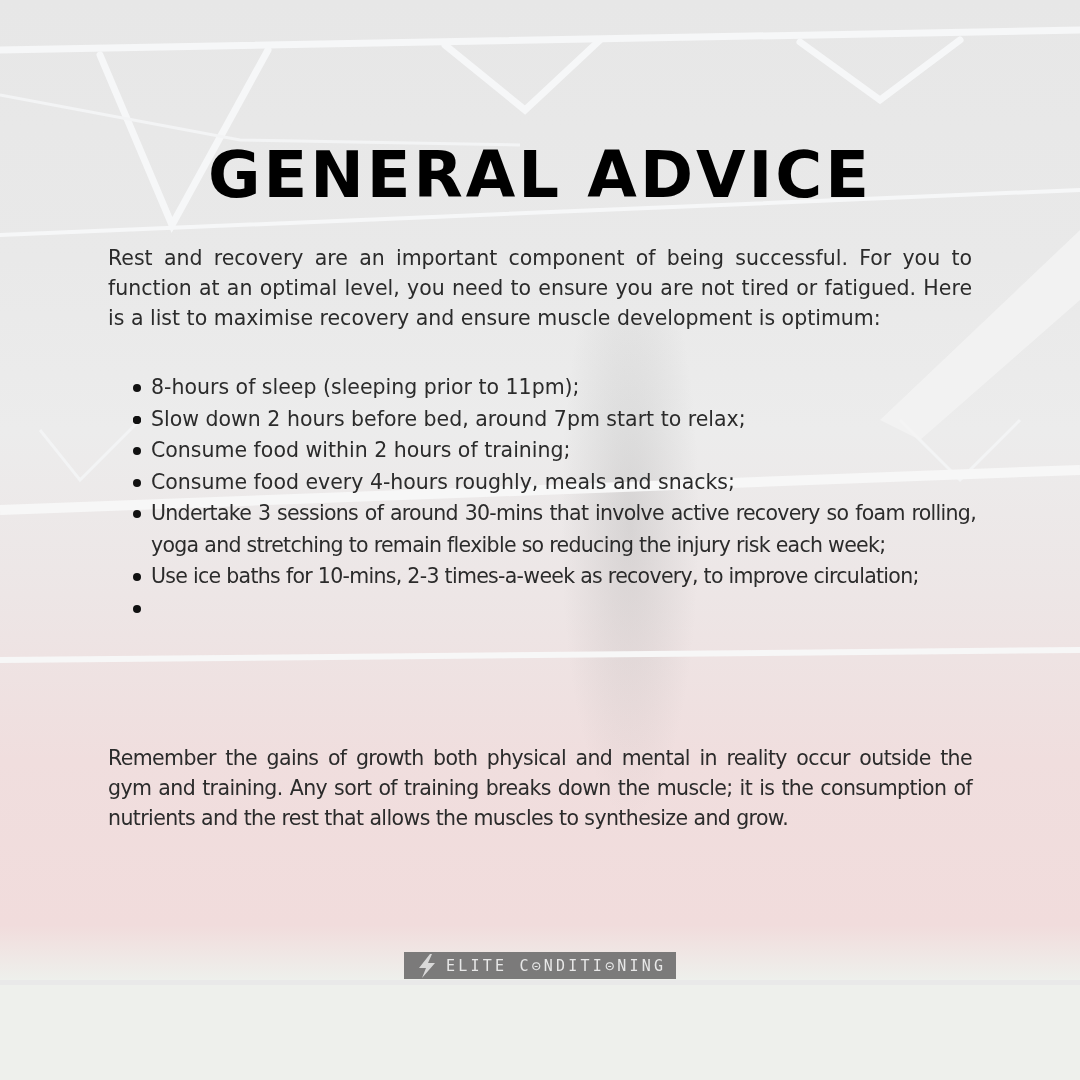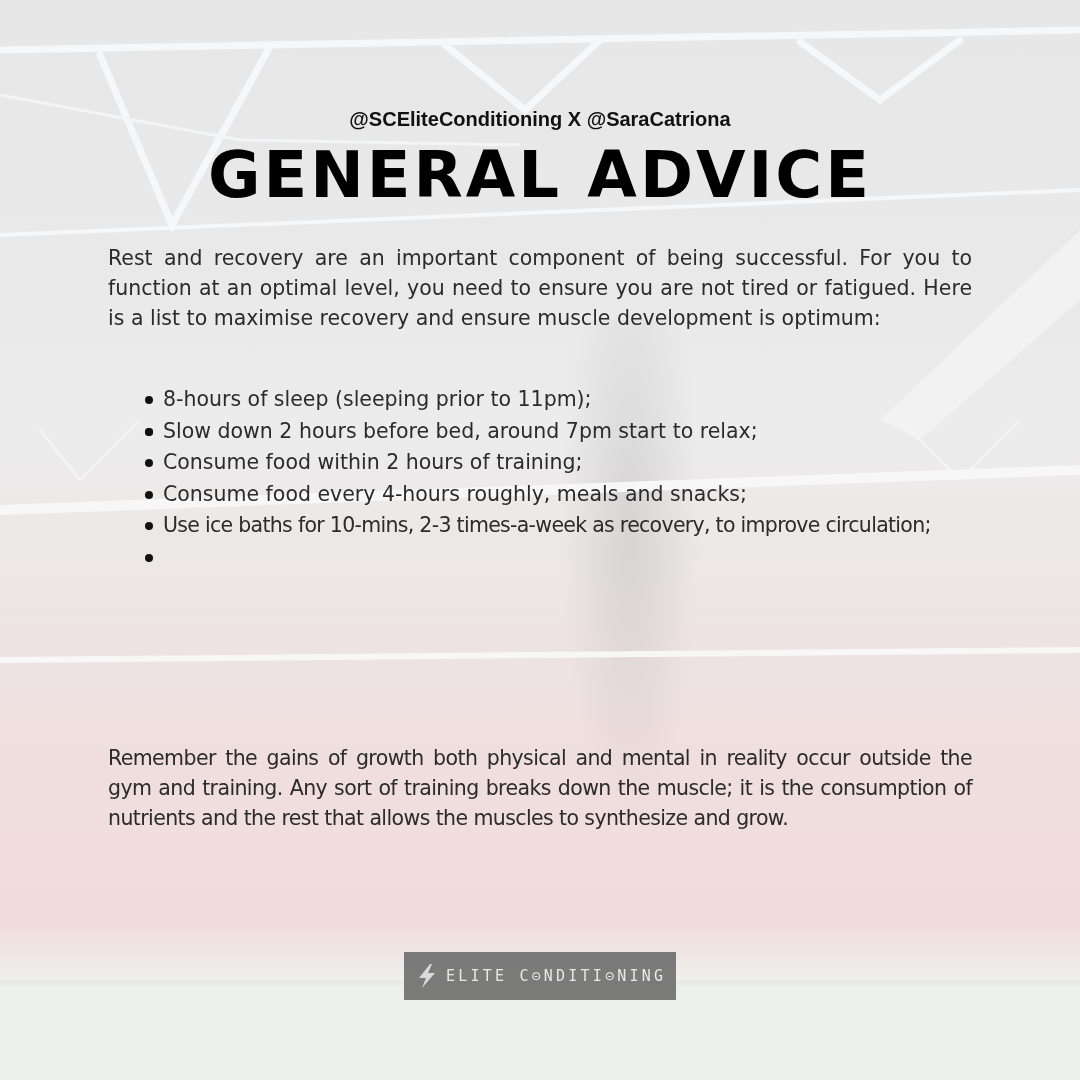--- a/index.html
+++ b/index.html
@@ -31,31 +31,31 @@
       font-family: "DejaVu Sans", sans-serif;
     }
     .intro, .outro {
       position: absolute; left: 108px; width: 864px;
       font-family: "DejaVu Sans", sans-serif; font-size: 20.5px; line-height: 30px;
       text-align: justify; color: #2b2b2b; font-weight: normal;
     }
     .intro { top: 243px; }
     .outro { top: 743px; letter-spacing: -0.6px; }
     ul.tips {
-      position: absolute; left: 108px; width: 864px; top: 368px; margin: 16px; padding: 0;
+      position: absolute; left: 108px; width: 864px; top: 368px; margin: 4px; padding: 0;
       list-style: none;
       font-family: "DejaVu Sans", sans-serif; font-size: 20.5px; line-height: 31.5px; color: #2b2b2b;
     }
     ul.tips li { position: relative; padding-left: 39px; text-align: justify; }
     ul.tips li .bullet {
       position: absolute; left: 21px; top: 12px; width: 8px; height: 8px; border-radius: 50%; background: #111;
     }
     ul.tips li.condensed { letter-spacing: -0.7px; }
     .badge {
-      position: absolute; left: 404px; top: 952px; width: 272px; height: 48px;
+      position: absolute; left: 404px; top: 952px; width: 272px; height: 27px;
       background: rgba(110,110,110,0.9); display: flex; align-items: center;
       font-family: "DejaVu Sans Mono", monospace; color: #e8e8e8; font-size: 15px; letter-spacing: 3.2px;
     }
     .badge .bolt { width: 26px; height: 28px; margin-left: 10px; margin-right: 6px; }
   </style>
 </head>
 <body>
 
 <div class="bg">
   <div class="roof"></div>
@@ -79,31 +79,31 @@
       <path d="M0 510 L1080 470"></path>
       <path d="M0 660 L1080 650" stroke-width="6"></path>
     </g>
     <g fill="#f4f4f4" opacity="0.8">
       <polygon points="880,420 1080,230 1080,300 920,440"></polygon>
     </g>
   </svg>
 </div>
 
 <div class="content">
-  <div class="handle">@SCEliteConditioning X @SaraCatriona</div>
   <div class="title">GENERAL ADVICE</div>
 
   <div class="intro">Rest and recovery are an important component of being successful. For you to function at an optimal level, you need to ensure you are not tired or fatigued. Here is a list to maximise recovery and ensure muscle development is optimum:</div>
 
   <ul class="tips">
     <li><span class="bullet"></span><span>8-hours of sleep (sleeping prior to 11pm);</span></li>
     <li><span class="bullet"></span></li>
     <li><span class="bullet"></span><span>Slow down 2 hours before bed, around 7pm start to relax;</span></li>
     <li><span class="bullet"></span><span>Consume food within 2 hours of training;</span></li>
     <li><span class="bullet"></span><span>Consume food every 4-hours roughly, meals and snacks;</span></li>
+    <li class="condensed"><span class="bullet"></span><span>Undertake 3 sessions of around 30-mins that involve active recovery so foam rolling, yoga and stretching to remain flexible so reducing the injury risk each week;</span></li>
     <li class="condensed"><span class="bullet"></span><span>Use ice baths for 10-mins, 2-3 times-a-week as recovery, to improve circulation;</span></li>
     <li class="condensed"><span class="bullet"></span></li>
   </ul>
 
   <div class="outro">Remember the gains of growth both physical and mental in reality occur outside the gym and training. Any sort of training breaks down the muscle; it is the consumption of nutrients and the rest that allows the muscles to synthesize and grow.</div>
 
   <div class="badge">
     <svg class="bolt" viewBox="0 0 26 28">
       <polygon points="16,2 5,16 12,16 8,26 21,11 14,11 18,2" fill="#d9d9d9"></polygon>
     </svg>

